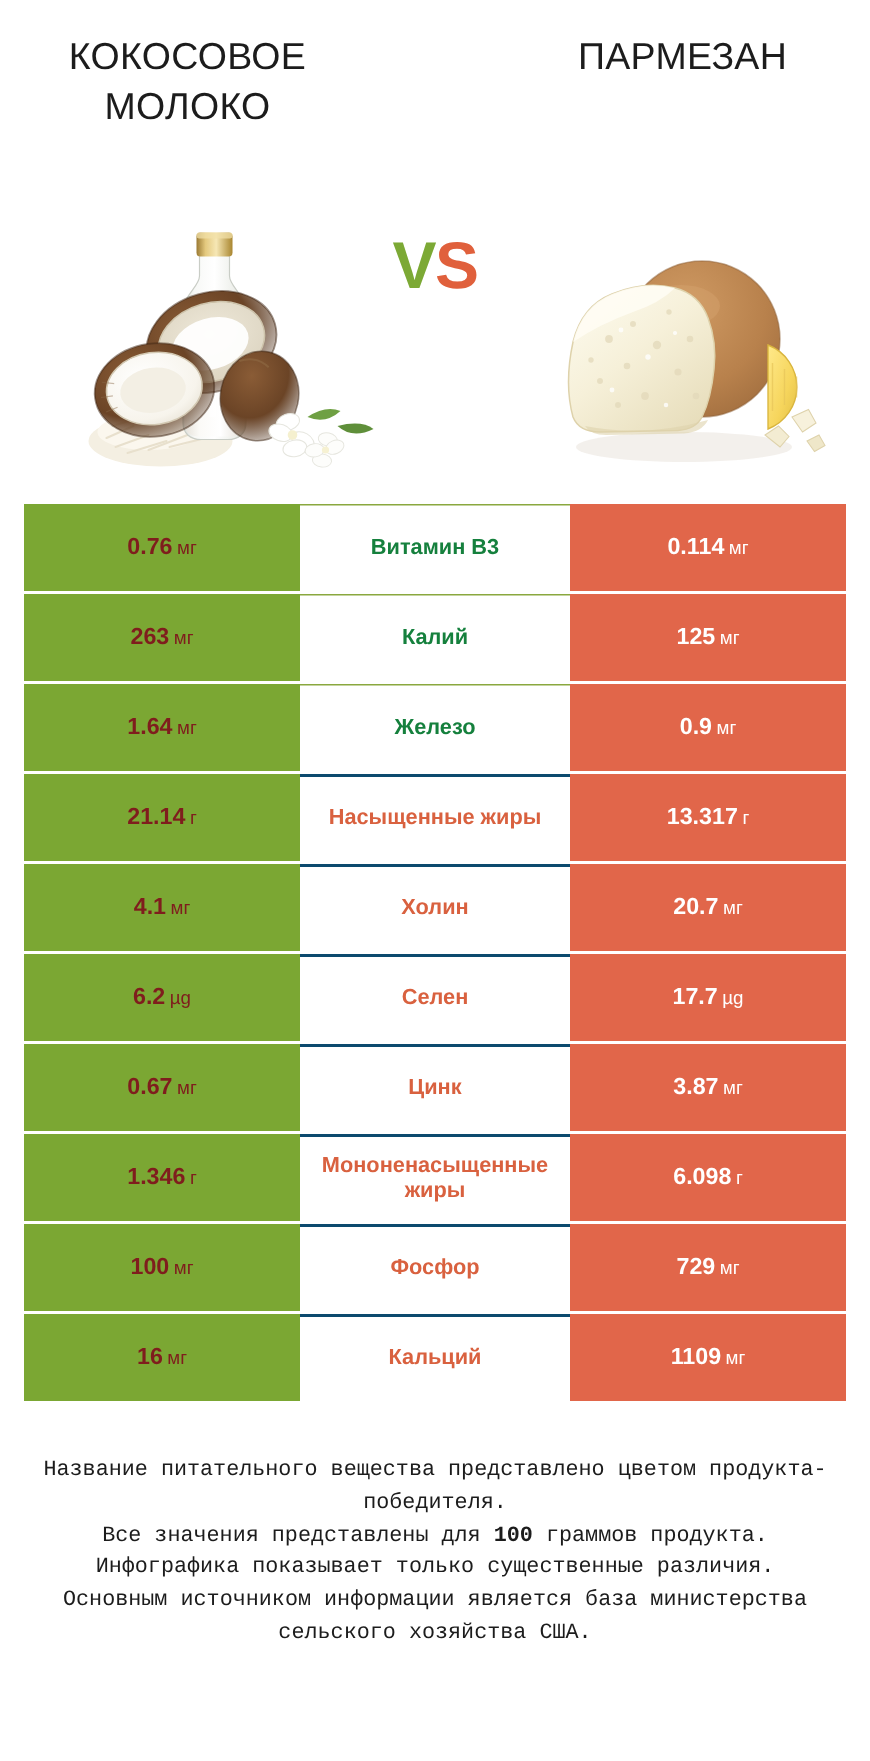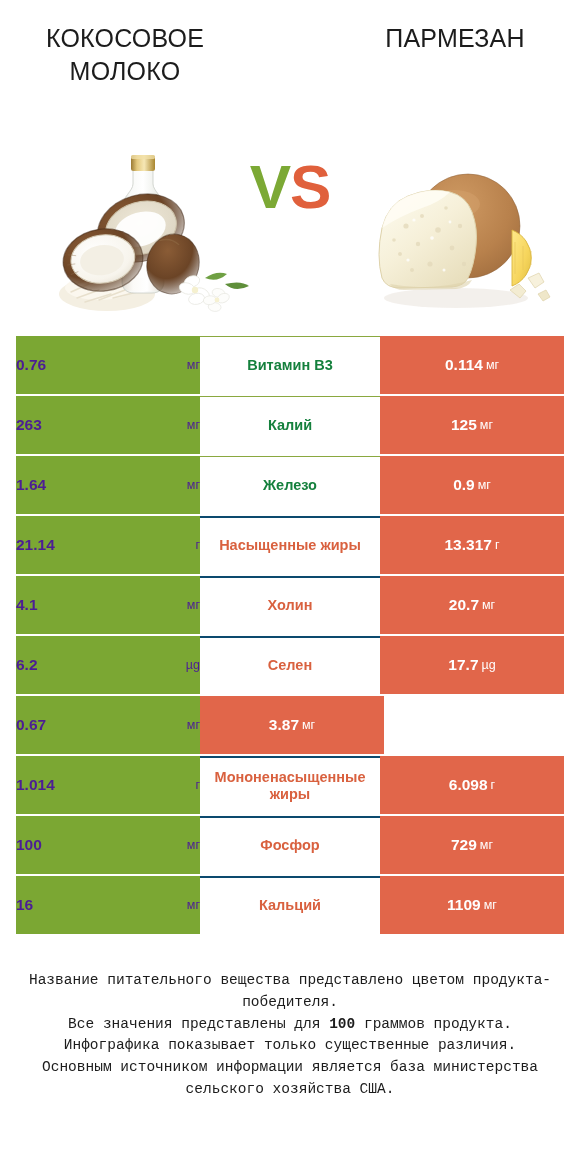--- a/index.html
+++ b/index.html
@@ -55,21 +55,21 @@
     height: 222px;
   }
   .hero-left  { left: 55px;  width: 200px; }
   .hero-right { right: 20px; width: 200px; }
 
   .vs {
     position: absolute;
     left: 0; right: 0;
     top: 48px;
     text-align: center;
-    font-size: 62px;
+    font-size: 44px;
     font-weight: 700;
     letter-spacing: -1px;
     line-height: 1;
     font-family: "Liberation Sans", "DejaVu Sans", sans-serif;
     z-index: 5;
   }
   .vs .v { color: #7CA935; }
   .vs .s { color: #E0603C; }
 
   
@@ -88,22 +88,21 @@
     align-items: center;
     justify-content: center;
     box-sizing: border-box;
     font-size: 15px;
     line-height: 1.15;
     text-align: center;
   }
   .cell-left {
     width: 184px;
     background: #7BA733;
-    color: #4c1d95;
-    justify-content: space-between;
+    color: #7f1d1d;
   }
   .cell-right {
     width: 184px;
     background: #E1664A;
     color: #ffffff;
   }
   .cell-mid {
     width: 180px;
     background: #ffffff;
     overflow: hidden;
@@ -407,28 +406,31 @@
       <div class="cell cell-right">
         <span class="num">17.7</span>
         <span class="unit">µg</span>
       </div>
     </div>
     <div class="row win-right">
       <div class="cell cell-left">
         <span class="num">0.67</span>
         <span class="unit">мг</span>
       </div>
+      <div class="cell cell-mid nowrap">
+        <span class="label">Цинк</span>
+      </div>
       <div class="cell cell-right">
         <span class="num">3.87</span>
         <span class="unit">мг</span>
       </div>
     </div>
     <div class="row win-right">
       <div class="cell cell-left">
-        <span class="num">1.014</span>
+        <span class="num">1.346</span>
         <span class="unit">г</span>
       </div>
       <div class="cell cell-mid">
         <span class="label">Мононенасыщенные жиры</span>
       </div>
       <div class="cell cell-right">
         <span class="num">6.098</span>
         <span class="unit">г</span>
       </div>
     </div>

